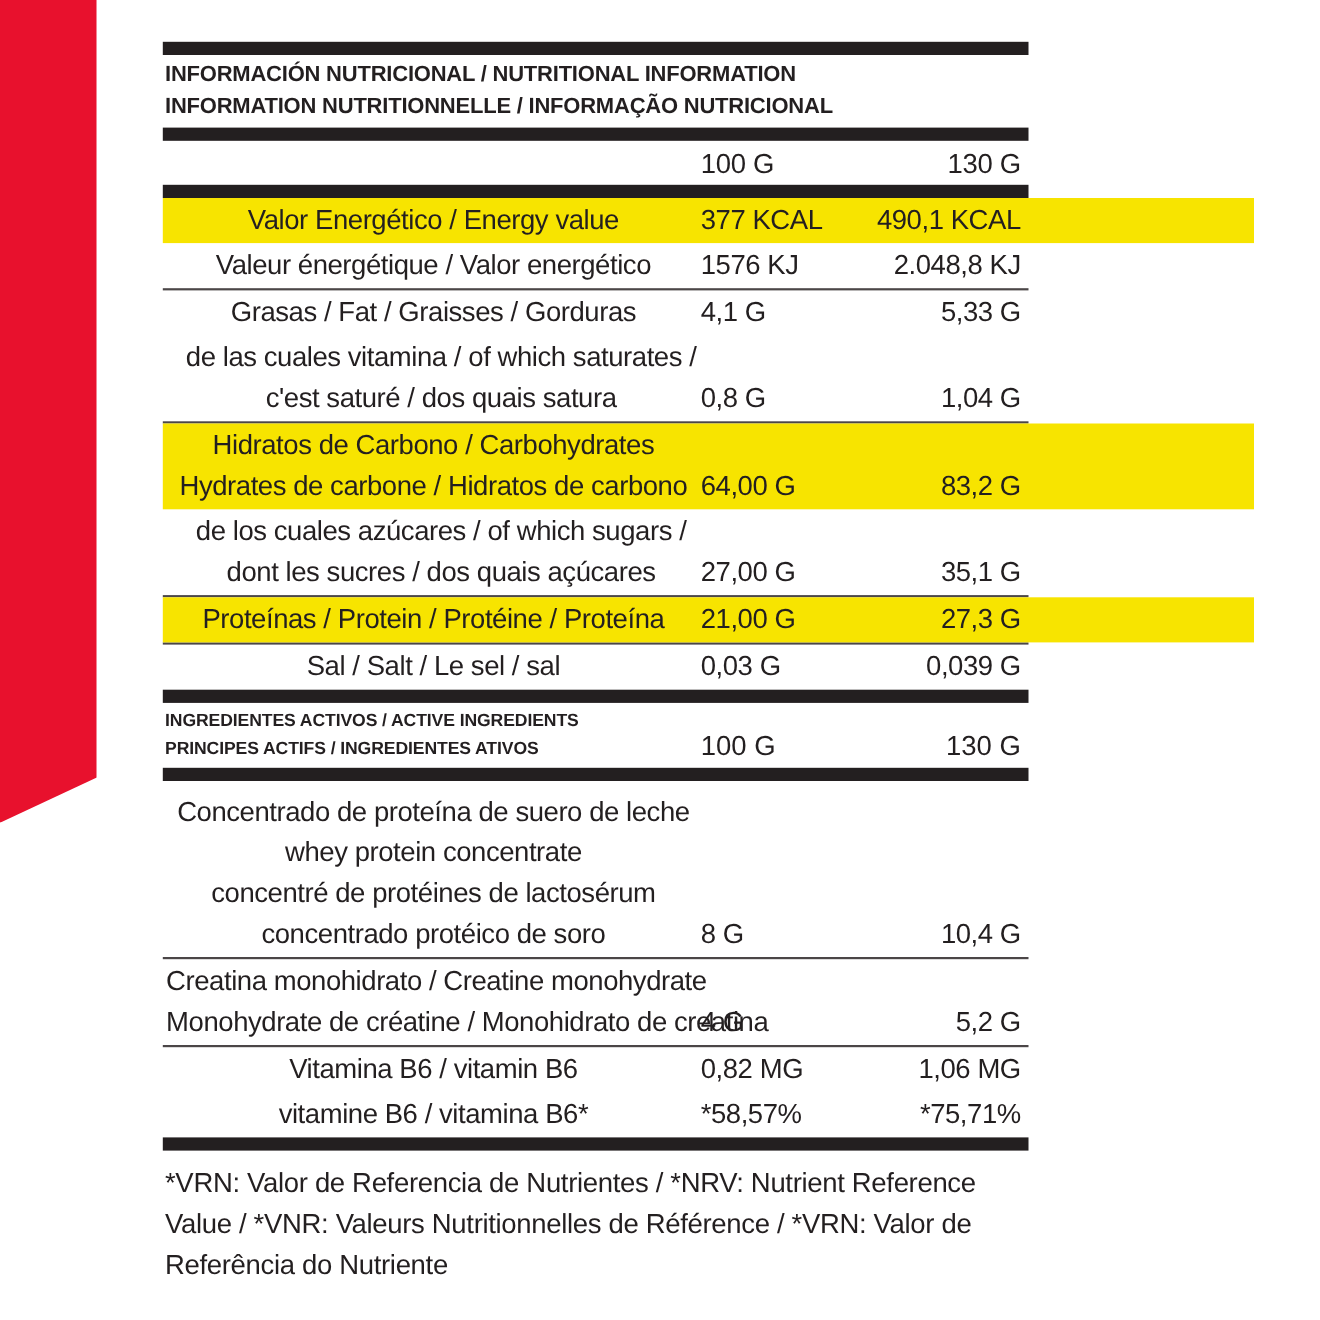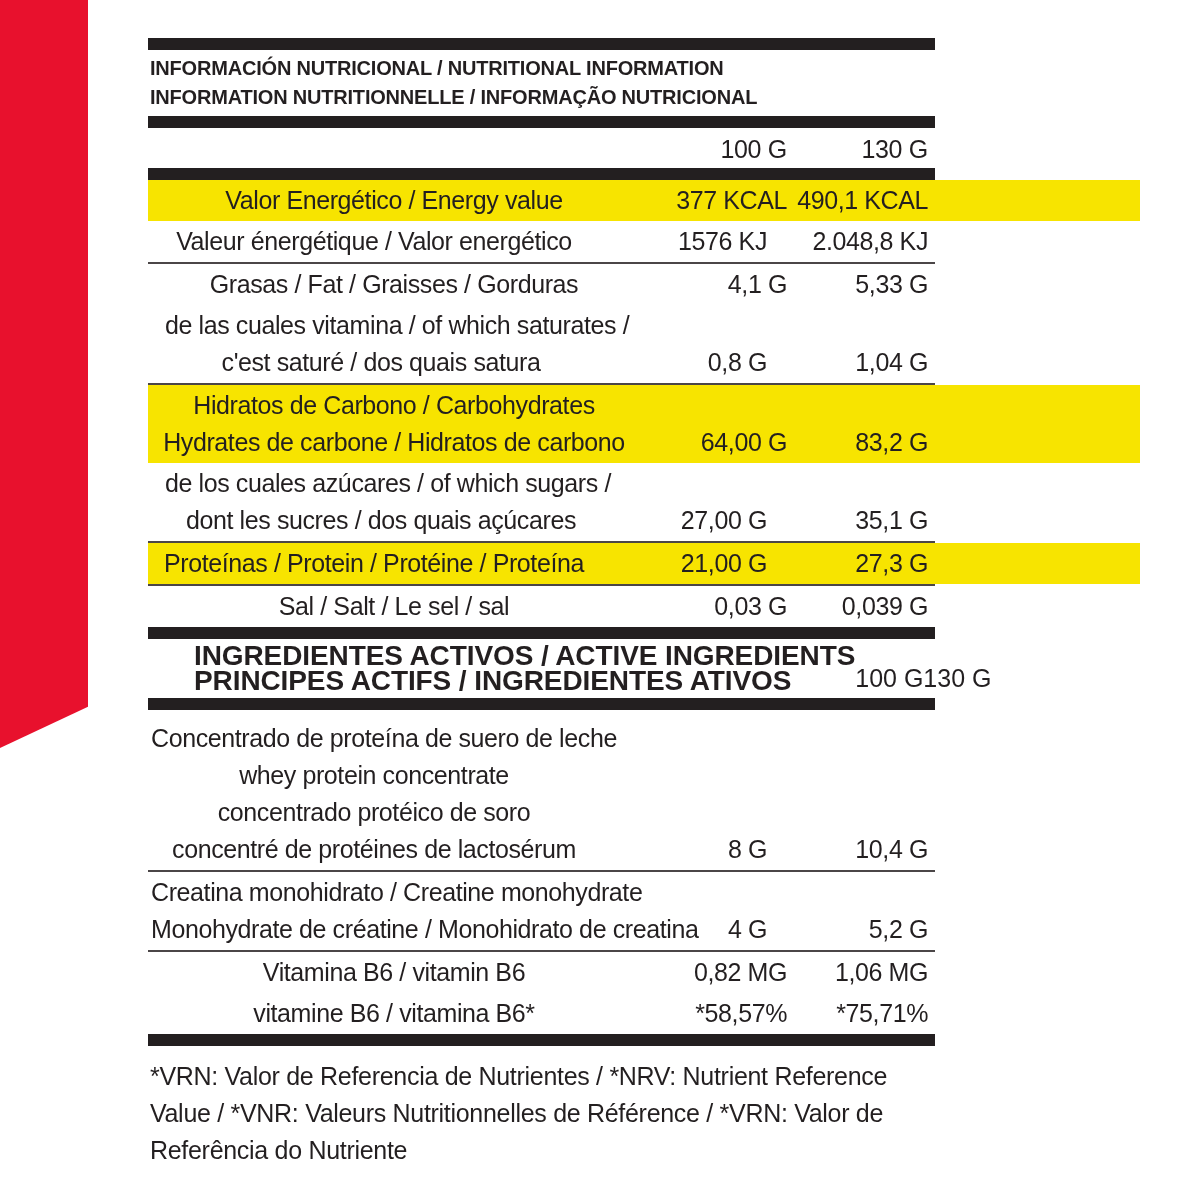--- a/index.html
+++ b/index.html
@@ -38,35 +38,35 @@
   .rows { display:flex; flex-direction:column; }
 
   .row {
     display:flex; align-items:flex-end; position:relative; z-index:0;
     font-size:25px; line-height:37px; letter-spacing:-0.4px;
     padding:2px 0;
   }
   .row .lbl { flex:1; min-width:0; padding-left:3px;text-align:center; }
   .row .lbl div { white-space:nowrap; }
   .row.indent .lbl { padding-left:17px; }
-  .row.sep { border-bottom:2px solid #4b4647;gap:20px; }
+  .row.sep { border-bottom:2px solid #4b4647; }
   .row.hl::before {
     content:""; position:absolute; z-index:-1;
     left:0; top:0; bottom:0; width:992px;
     background:var(--hl, #f7e400);
   }
 
-  .v1 { width:150px; text-align:right; white-space:nowrap; }
+  .v1 { width:150px; white-space:nowrap; }
   .v2 { width:148px; text-align:right; padding-right:7px; box-sizing:border-box; white-space:nowrap; }
 
   .sec-head {
     display:flex; align-items:flex-end;
     padding:4px 0 5px 0;
   }
-  .sec-head .titles { flex:1; font-weight:bold; font-size:28px; line-height:25px; letter-spacing:-0.1px; white-space:nowrap; padding-left:2px;margin-left:44px; }
+  .sec-head .titles { flex:1; font-weight:bold; font-size:16px; line-height:25px; letter-spacing:-0.1px; white-space:nowrap; padding-left:2px; }
   .sec-head .v1, .sec-head .v2 { font-size:25px; line-height:30px; font-weight:normal; }
 
   .gap8 { height:8px; }
 
   .footnote {
     font-size:25px; line-height:37px; letter-spacing:-0.3px;
     margin-top:12px; padding-left:2px;
   }
 </style>
 </head>
@@ -168,22 +168,22 @@
 
   <div class="bar"></div>
 
   <div class="gap8"></div>
 
   <div class="rows" id="ingredient-rows">
       <div class="row sep">
     <div class="lbl">
           <div>Concentrado de proteína de suero de leche</div>
           <div>whey protein concentrate</div>
+          <div>concentré de protéines de lactosérum</div>
           <div>concentrado protéico de soro</div>
-          <div>concentré de protéines de lactosérum</div>
         </div>
     <div class="v1">8 G</div>
     <div class="v2">10,4 G</div>
   </div>
       <div class="row sep">
     <div class="lbl">
           <div>Creatina monohidrato / Creatine monohydrate</div>
           <div>Monohydrate de créatine / Monohidrato de creatina</div>
         </div>
     <div class="v1">4 G</div>

